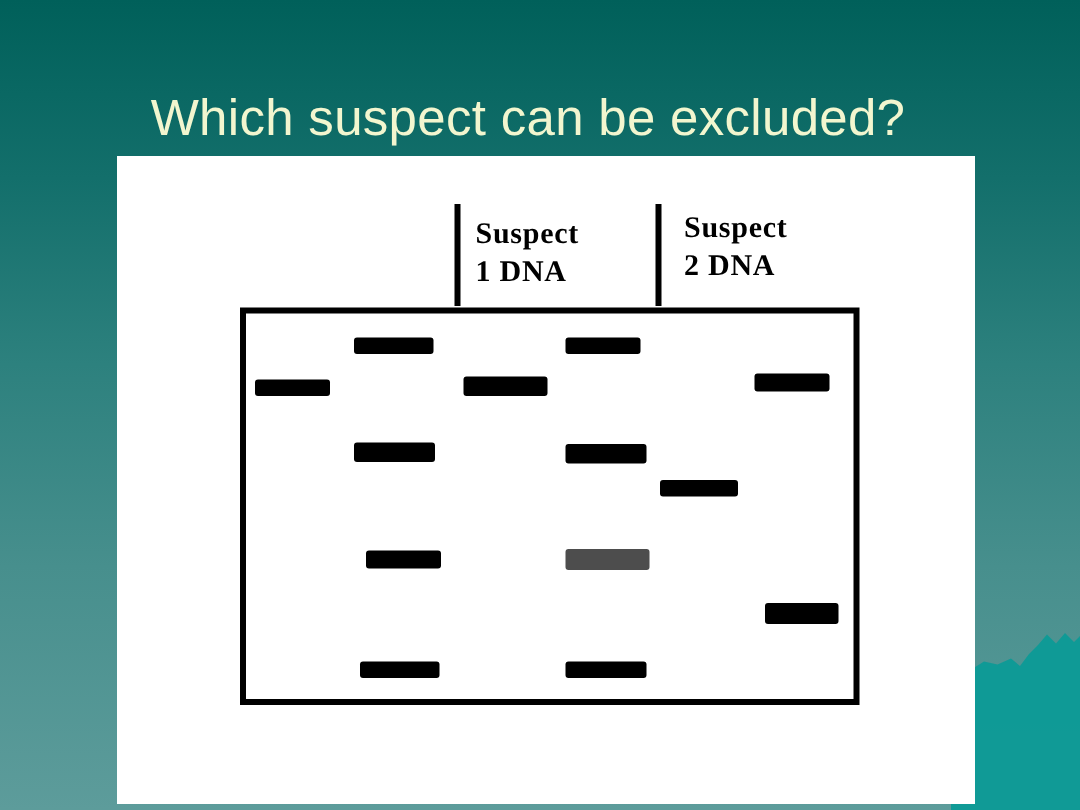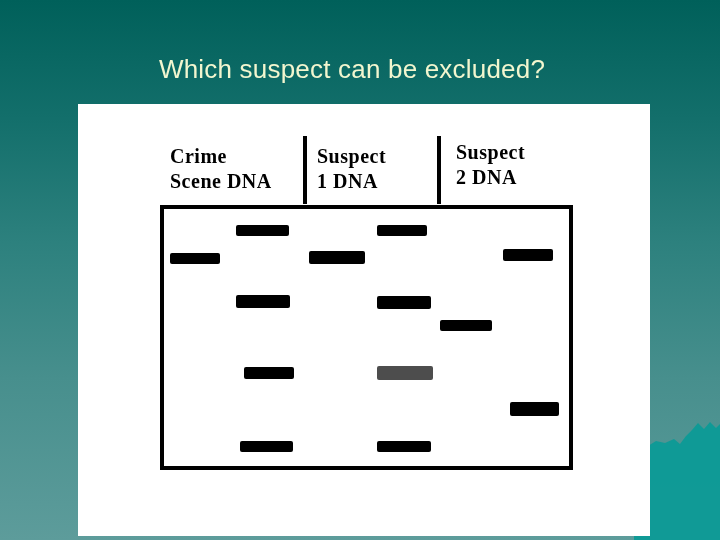--- a/index.html
+++ b/index.html
@@ -32,21 +32,21 @@
   }
 
   
   #slide-title {
     position: absolute;
     left: 0;
     top: 38px;
     width: 704px;
     text-align: center;
     font-family: "Liberation Sans", sans-serif;
-    font-size: 26px;
+    font-size: 34px;
     font-weight: normal;
     letter-spacing: 0.2px;
     color: #f2f6cf;
     line-height: 1.1;
     white-space: nowrap;
   }
 
   
   #content-panel {
     position: absolute;
@@ -120,22 +120,20 @@
   <svg id="deco-wave" viewBox="0 0 86 120" preserveAspectRatio="none">
     <path d="M0,28 L6,24 L14,26 L22,21 L31,23 L40,19 L46,24 L52,16 L58,10 L64,3 L70,9 L76,2 L82,8 L86,4 L86,120 L0,120 Z" fill="#0e9a96" opacity="0.98"></path>
     <path d="M0,40 L8,36 L18,38 L26,33 L34,36 " fill="none" stroke="none"></path>
   </svg>
 
   <h1 id="slide-title">Which suspect can be excluded?</h1>
 
   <div id="content-panel">
     <div id="gel-figure">
 
-      <div class="col-header" id="header-crime">Crime
-Scene DNA</div>
 
       <div class="header-rule" id="rule-1"></div>
 
       <div class="col-header" id="header-susp1">Suspect
 1 DNA</div>
 
       <div class="header-rule" id="rule-2"></div>
 
       <div class="col-header" id="header-susp2">Suspect
 2 DNA</div>

